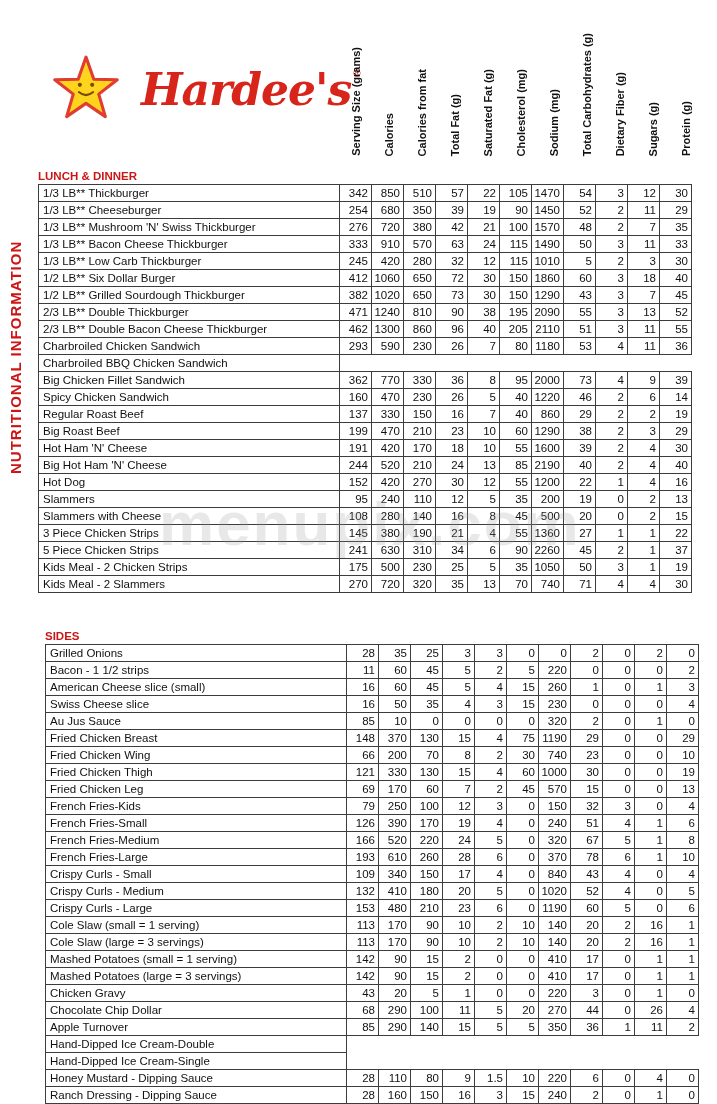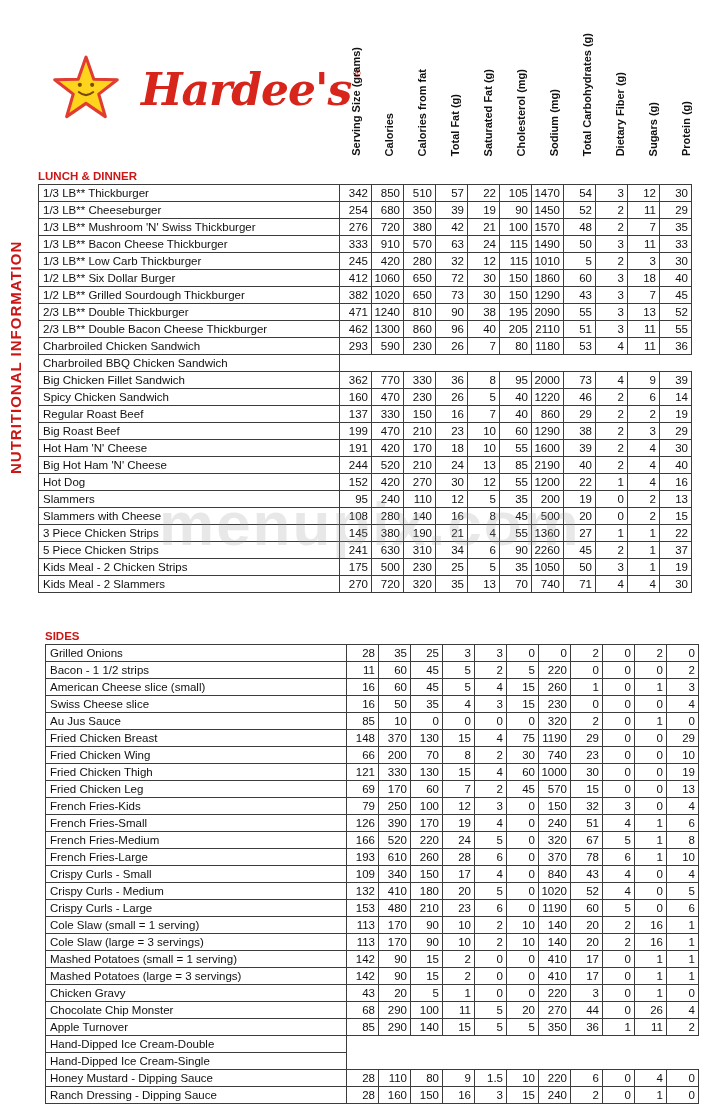--- a/index.html
+++ b/index.html
@@ -724,21 +724,21 @@
         <div class="cell num">1</div>
         <div class="cell num">0</div>
         <div class="cell num">0</div>
         <div class="cell num">220</div>
         <div class="cell num">3</div>
         <div class="cell num">0</div>
         <div class="cell num">1</div>
         <div class="cell num">0</div>
       </div>
       <div class="trow">
-        <div class="cell name">Chocolate Chip Monster</div>
+        <div class="cell name">Chocolate Chip Dollar</div>
         <div class="cell num">68</div>
         <div class="cell num">290</div>
         <div class="cell num">100</div>
         <div class="cell num">11</div>
         <div class="cell num">5</div>
         <div class="cell num">20</div>
         <div class="cell num">270</div>
         <div class="cell num">44</div>
         <div class="cell num">0</div>
         <div class="cell num">26</div>

